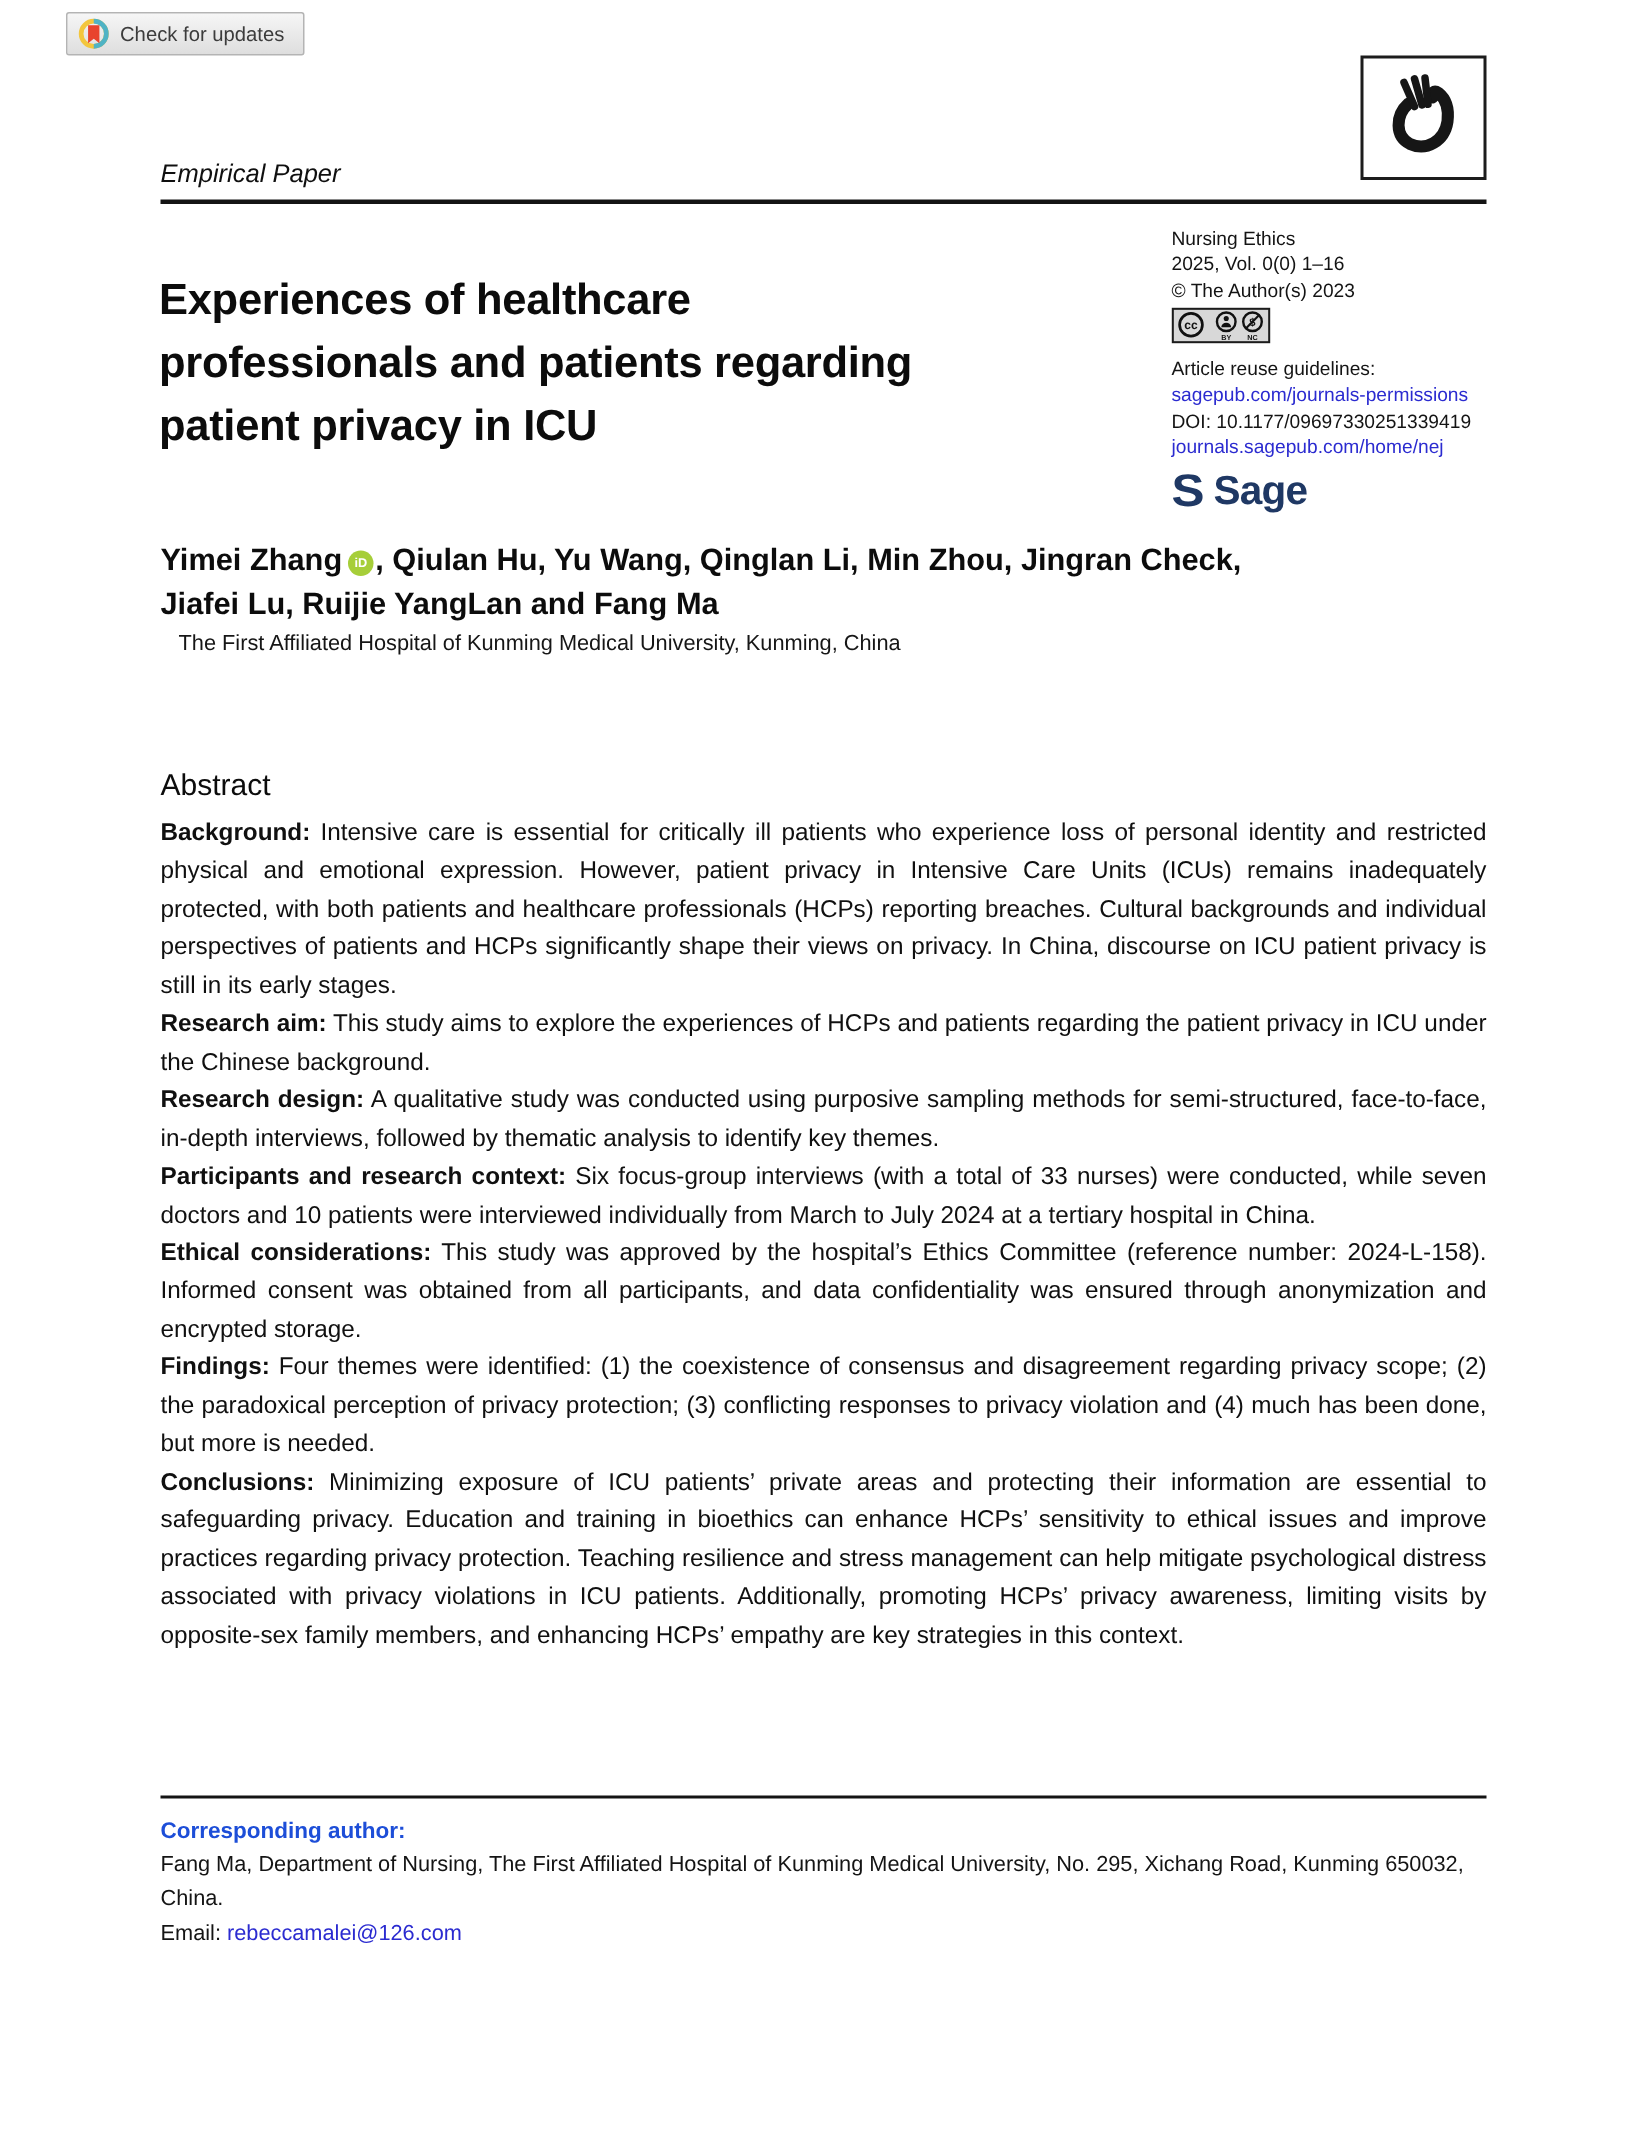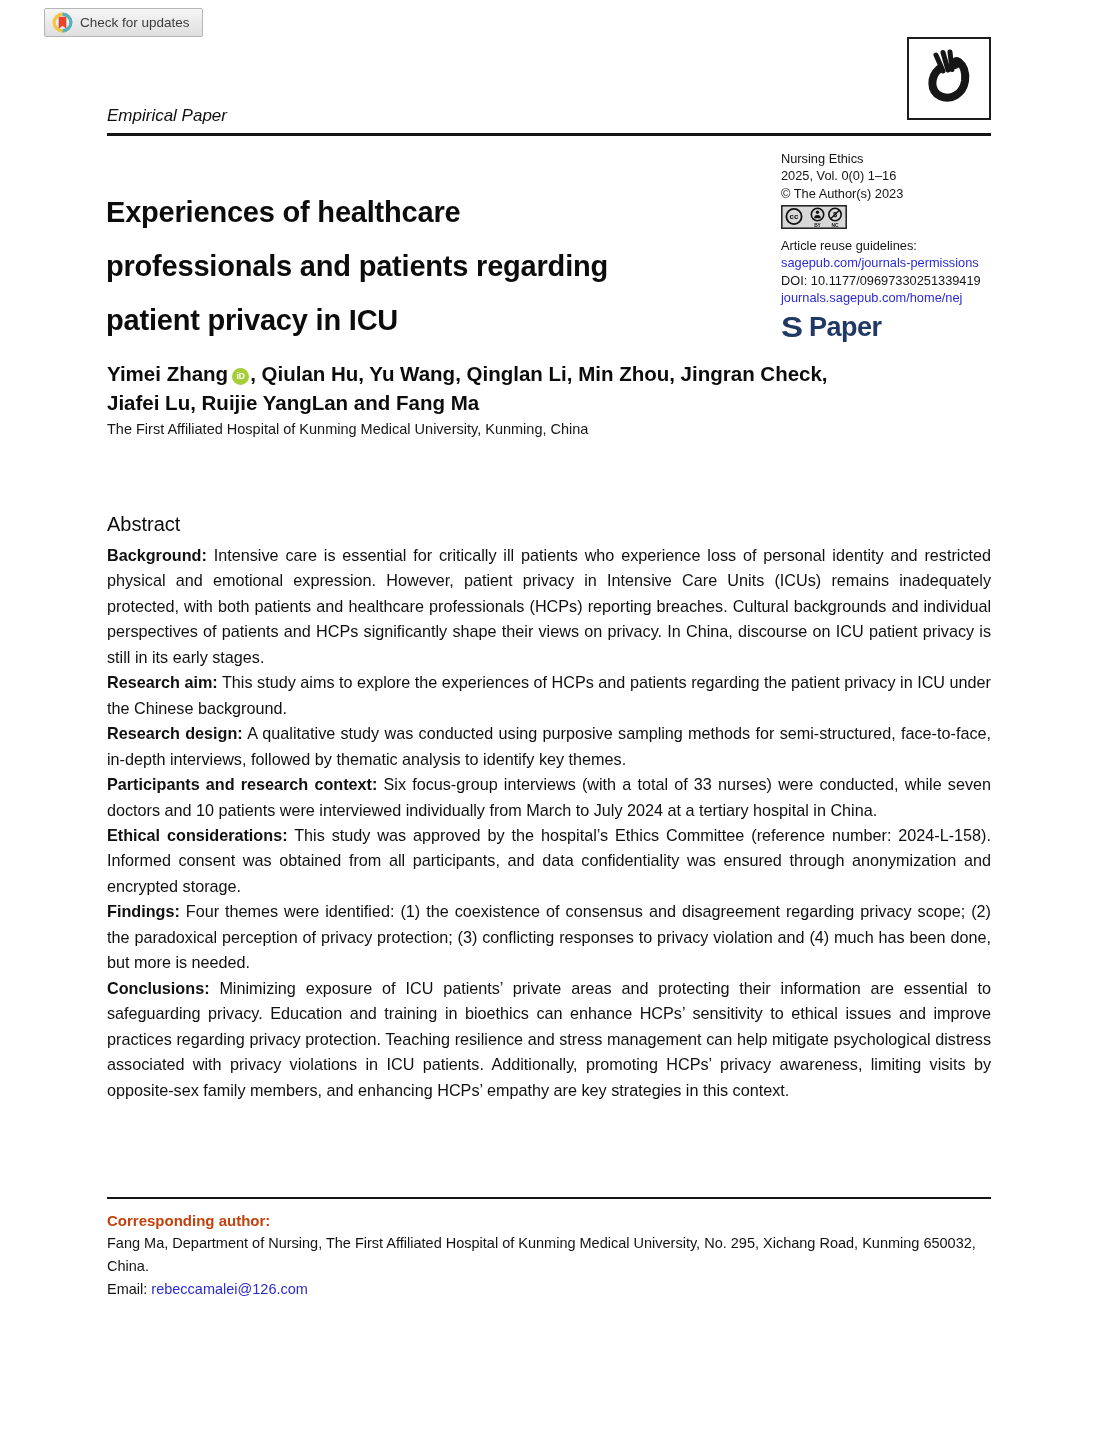--- a/index.html
+++ b/index.html
@@ -35,21 +35,21 @@
     position:absolute; left:107px; top:133px; width:884px; height:3px;
     background:#141414;
   }
 
   
   .title {
     position:absolute; left:106px; top:160px; width:700px;
     font-size:29px; font-weight:700; line-height:42px; color:#0c0c0c;
     letter-spacing:-0.2px;
   }
-  .title span { display:block;margin-top:12px; }
+  .title span { display:block; }
 
   
   .journal {
     position:absolute; left:781px; top:150px; width:218px;
     font-size:12.8px; line-height:17.3px; color:#141414; white-space:nowrap;
   }
   .journal .lnk { color:#2b2bd0; cursor:pointer; text-decoration:none; }
   .cc-badge { margin:3px 0 4px 0; }
   .sage-logo {
     margin-top:6px; display:flex; align-items:center; gap:6px;
@@ -63,39 +63,39 @@
     position:absolute; left:107px; top:360px; width:905px;
     font-size:20.5px; font-weight:700; line-height:28.5px; color:#0c0c0c;
   }
   .orcid {
     display:inline-flex; width:17px; height:17px; border-radius:50%;
     background:#a6ce39; color:#fff; font-size:8.5px; font-weight:700;
     align-items:center; justify-content:center; vertical-align:2px;
     margin:0 1px 0 4px; cursor:pointer;
   }
   .affiliation {
-    position:absolute; left:107px; top:421px;
+    position:absolute; left:119px; top:421px;
     font-size:14.5px; font-weight:400; color:#161616;
   }
 
   
   .abstract { position:absolute; left:107px; top:513px; width:884px; }
   .abstract h2 {
     margin:0 0 7px 0; font-size:20px; font-weight:400; color:#0c0c0c;
   }
   .abstract p {
     margin:0; font-size:16.2px; line-height:25.45px; text-align:justify;
     color:#101010;
   }
   .abstract p b { font-weight:700; }
 
   
   .footer { position:absolute; left:107px; top:1197px; width:884px; }
   .footer .rule-thin { height:2px; background:#141414; margin-bottom:13px; }
-  .footer h3 { margin:0 0 3px 0; font-size:15px; font-weight:700; color:#c2410c; }
+  .footer h3 { margin:0 0 3px 0; font-size:15px; font-weight:700; color:#1d4ed8; }
   .footer .addr { font-size:14.5px; line-height:23px; color:#141414; }
   .footer .email-row { font-size:14.5px; line-height:23px; color:#141414; }
   .footer .lnk { color:#2b2bd0; cursor:pointer; text-decoration:none;margin-top:28px; }
 </style>
 </head>
 <body>
 
 <div class="check-badge">
   <span>
     <svg width="21" height="21" viewBox="0 0 20 20">
@@ -147,21 +147,21 @@
       <line x1="49.7" y1="13.8" x2="58.3" y2="5.2" stroke="#111" stroke-width="1.4"></line>
       <text x="54" y="21.6" text-anchor="middle" font-size="4.8" font-weight="bold" font-family="Liberation Sans, sans-serif" fill="#111">NC</text>
     </svg>
   </div>
   <div>Article reuse guidelines:</div>
   <div><a class="lnk">sagepub.com/journals-permissions</a></div>
   <div>DOI: 10.1177/09697330251339419</div>
   <div><a class="lnk">journals.sagepub.com/home/nej</a></div>
   <div class="sage-logo">
     <span class="sage-s">S</span>
-    <span class="sage-word">Paper</span>
+    <span class="sage-word">Sage</span>
   </div>
 </div>
 
 <div class="authors">
   <span>Yimei Zhang</span><span class="orcid">iD</span><span>, Qiulan Hu, Yu Wang, Qinglan Li, Min Zhou, Jingran Check,</span><br>
   <span>Jiafei Lu, Ruijie YangLan and Fang Ma</span>
 </div>
 <div class="affiliation">The First Affiliated Hospital of Kunming Medical University, Kunming, China</div>
 
 <div class="abstract">

